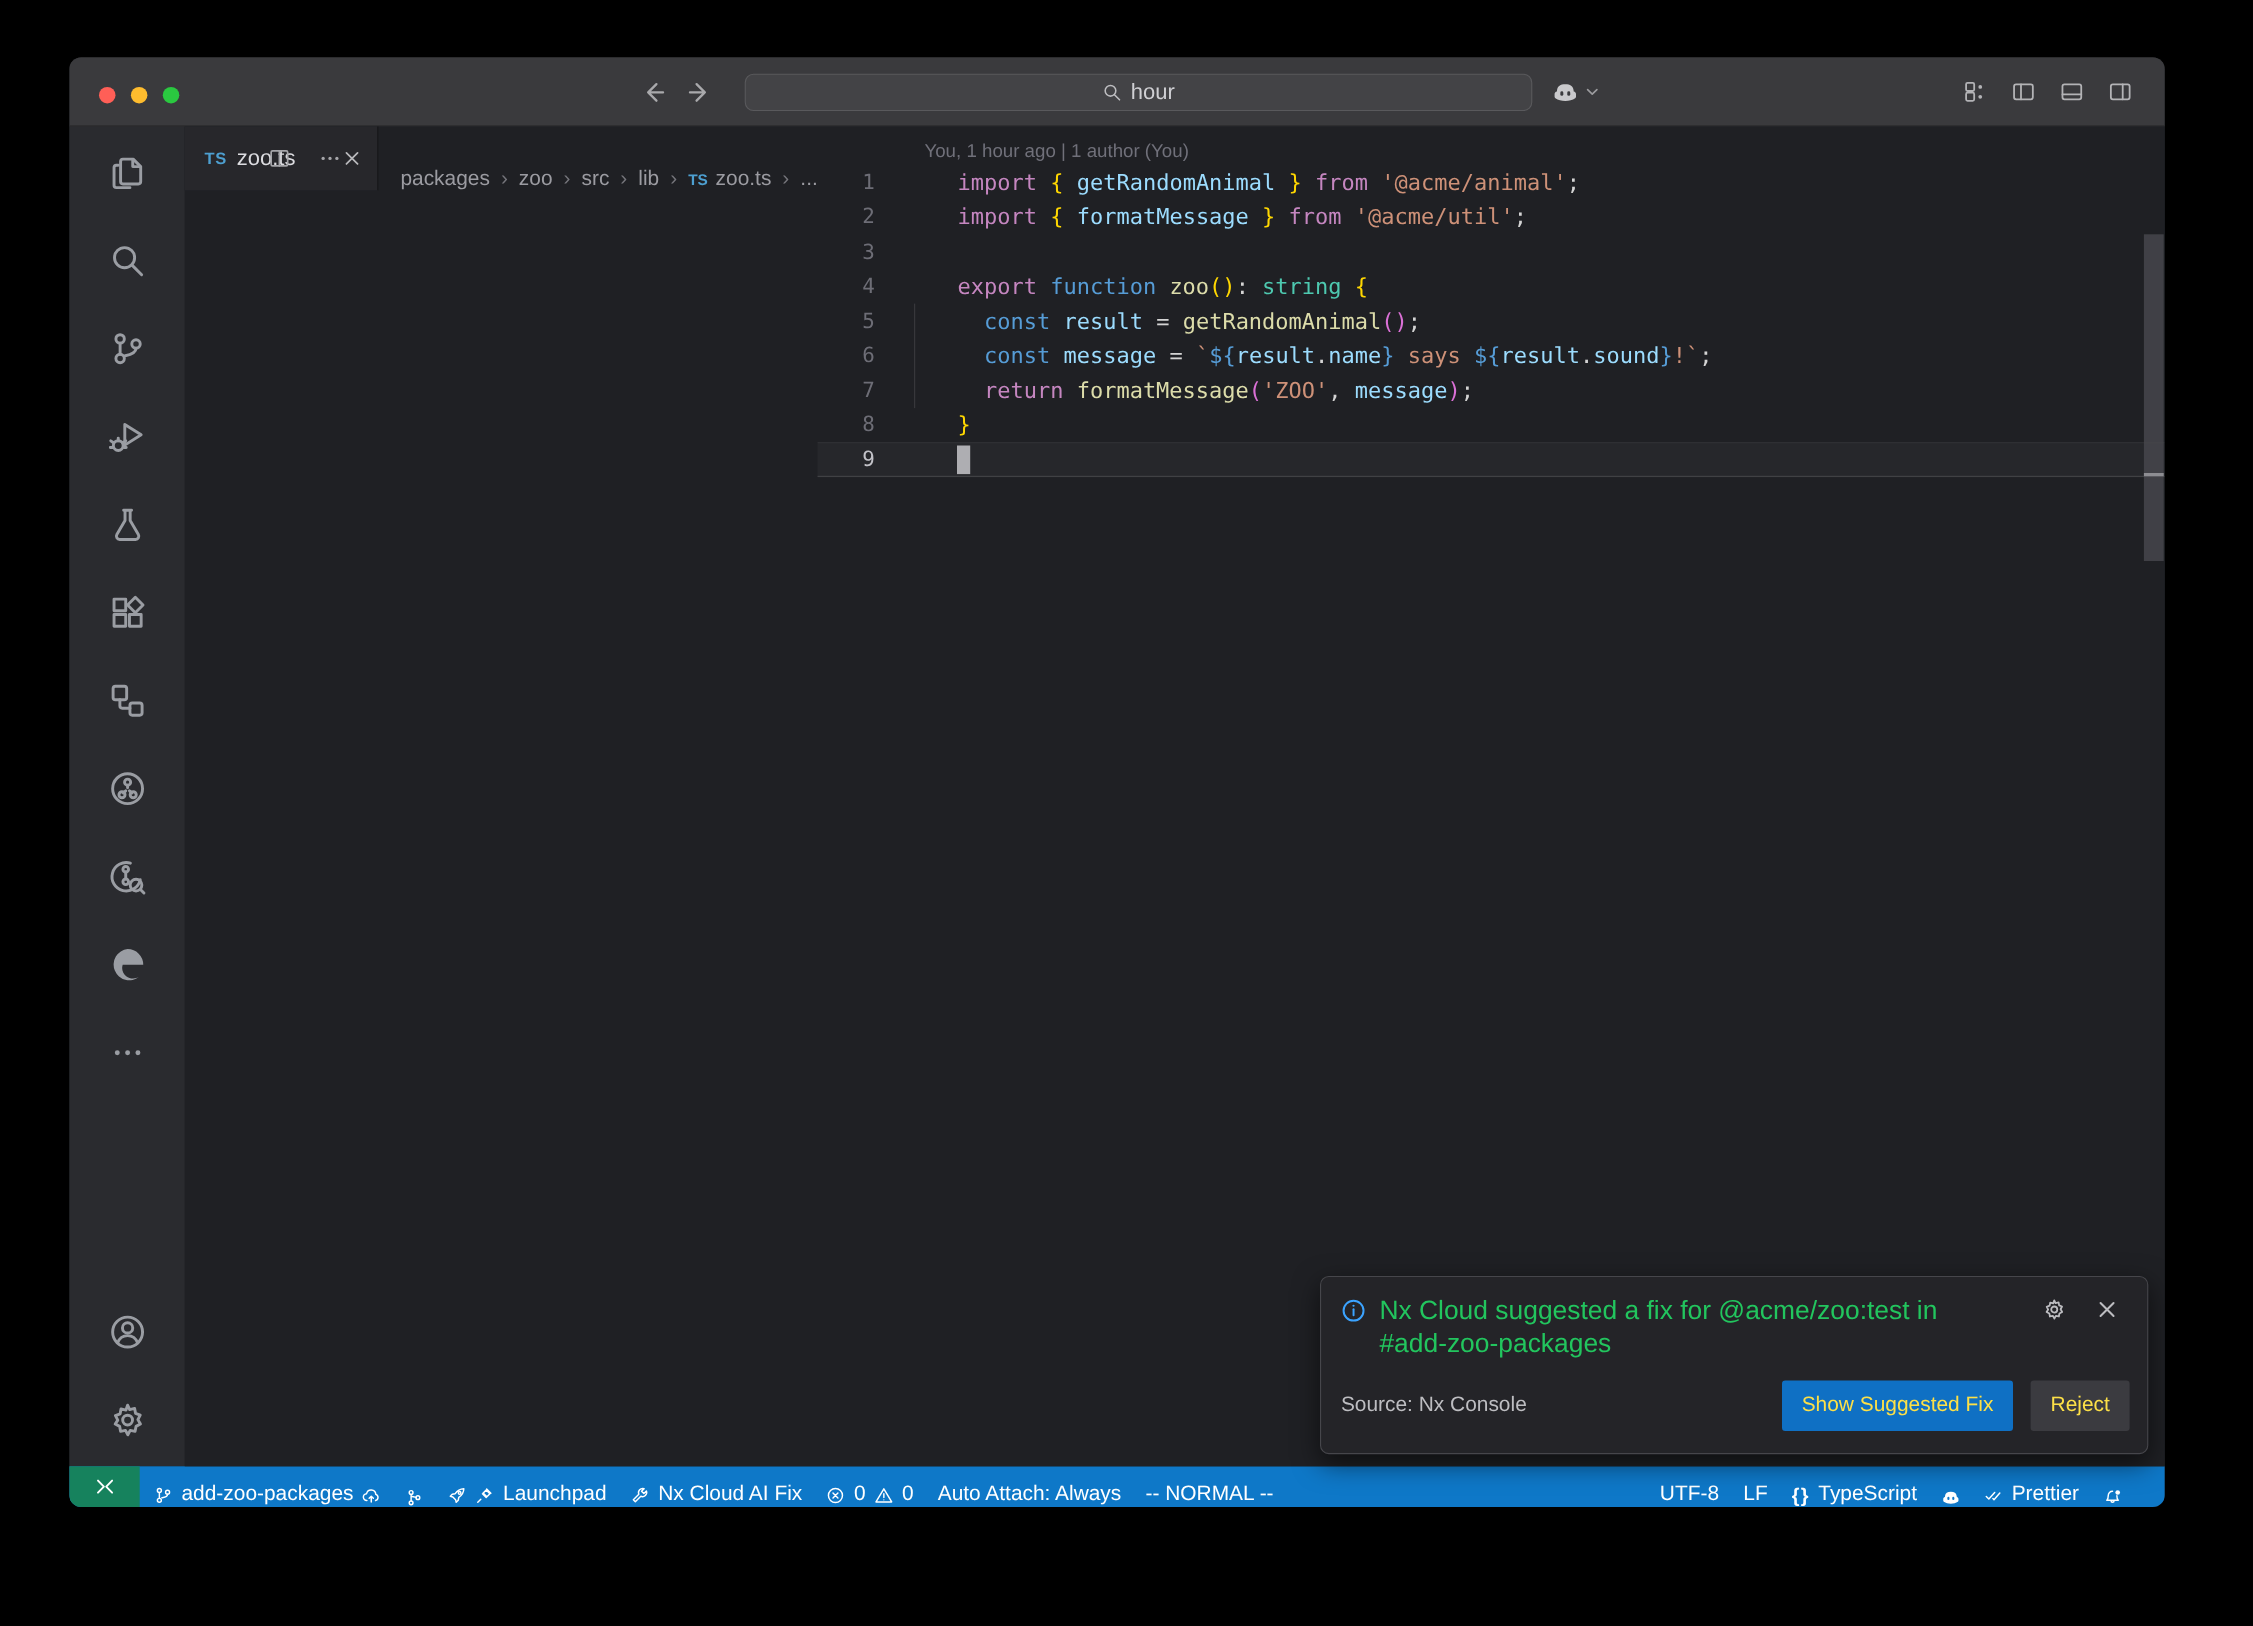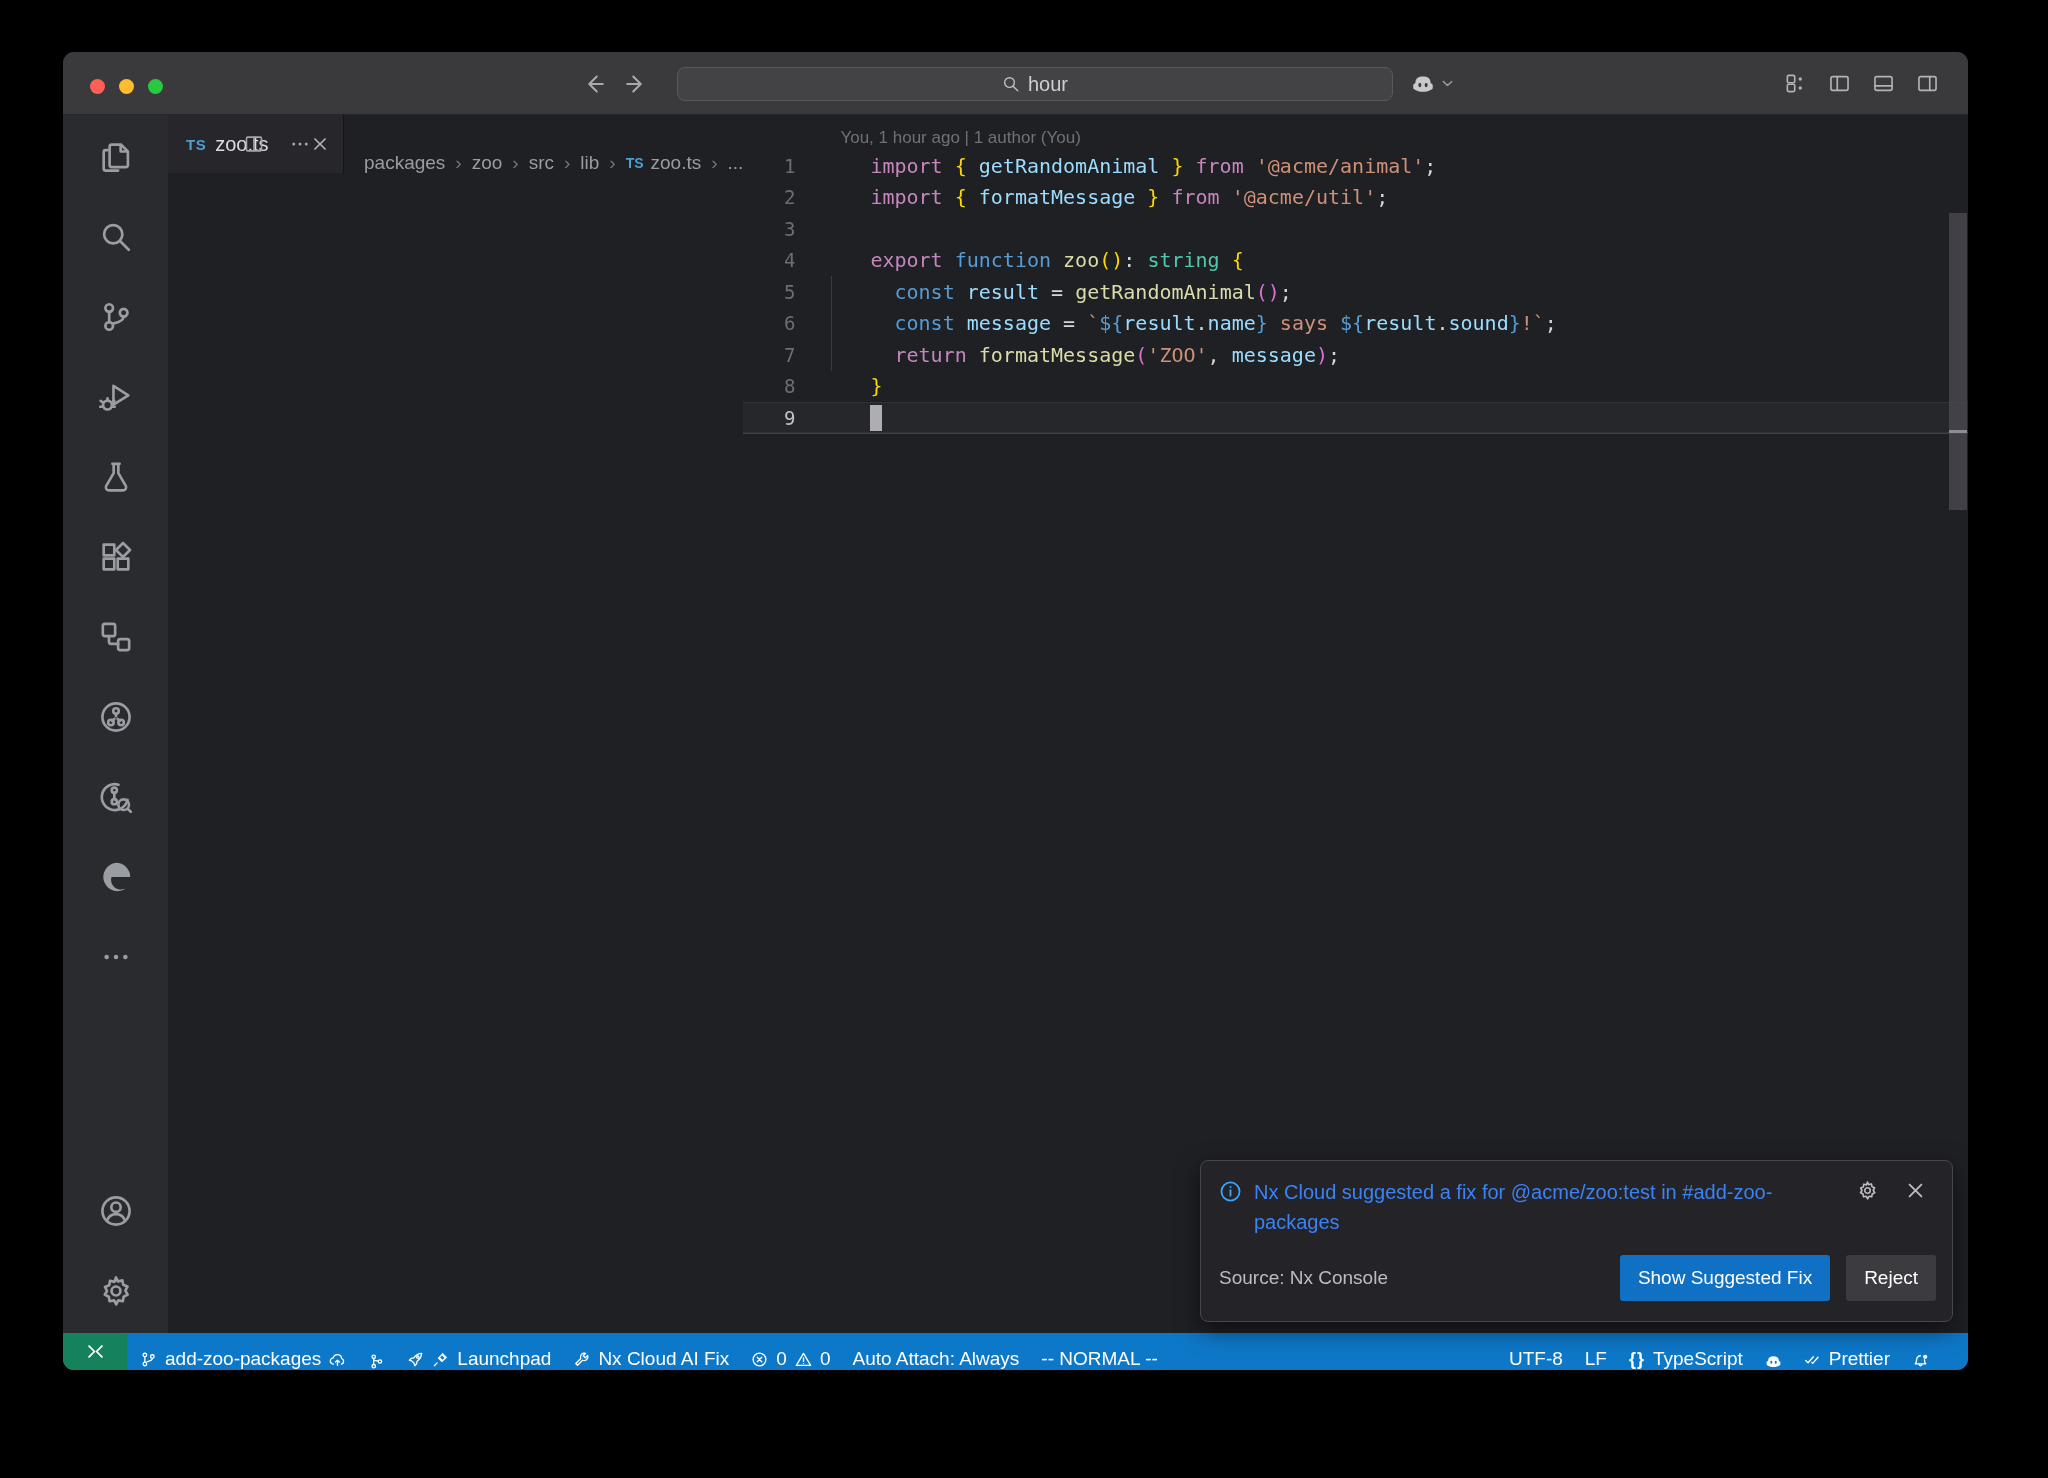--- a/index.html
+++ b/index.html
@@ -83,29 +83,29 @@
   .sb-item .icn { width:17px; height:17px; }
   .sb-item .braces { font-size:18px; font-weight:bold; letter-spacing:1px; }
 
   
   .toast { position:absolute; left:1137px; top:1108px; width:753px; height:162px;
     background:#242428; border:1px solid #46464b; border-radius:8px;
     box-shadow:0 8px 24px rgba(0,0,0,.55); padding:16px 16px 20px 18px;
     display:flex; flex-direction:column; }
   .toast-row1 { display:flex; align-items:flex-start; }
   .toast-row1 .info { width:23px; height:23px; flex:none; margin-top:3px; color:#3ba3ff; }
-  .toast-msg { width:560px; margin-left:12px; color:#3b82f6; font-size:20px; line-height:30px;
+  .toast-msg { width:560px; margin-left:12px; color:#22c55e; font-size:24px; line-height:30px;
     overflow-wrap:break-word; }
   .toast-acts { margin-left:auto; display:flex; gap:27px; color:#bcbcc0; padding-right:10px; margin-top:3px; }
   .toast-acts .icn { width:21px; height:21px; }
   .toast-row2 { margin-top:auto; display:flex; align-items:center; }
   .toast-src { color:#bdbdc1; font-size:19px; }
   .toast-btns { margin-left:auto; display:flex; gap:16px; }
   .tbtn { height:46px; border:none; border-radius:3px; font-size:19px; padding:0 18px;
-    font-family:"Liberation Sans", sans-serif; color:#ffffff;text-align:center; }
+    font-family:"Liberation Sans", sans-serif; color:#fde047;text-align:center; }
   .tbtn.primary { background:#0f70c4; }
   .tbtn.secondary { background:#3b3b40; }
 
   .icn svg { width:100%; height:100%; display:block; }
 </style>
 </head>
 <body>
 
 <div class="window">
 

